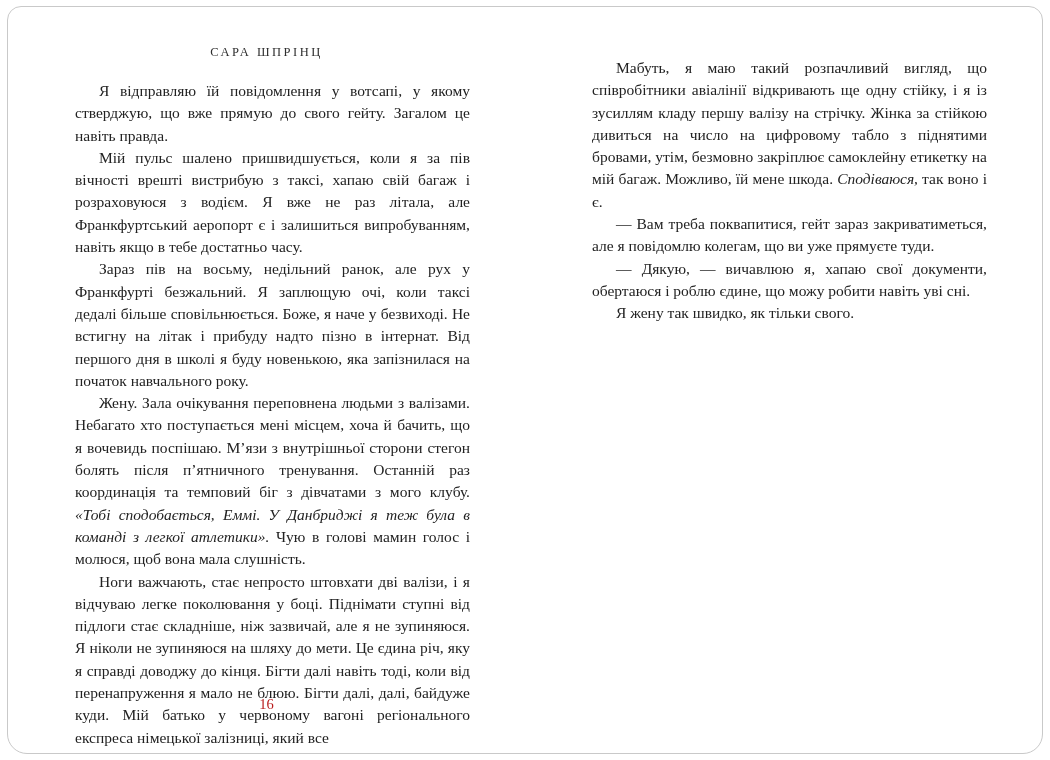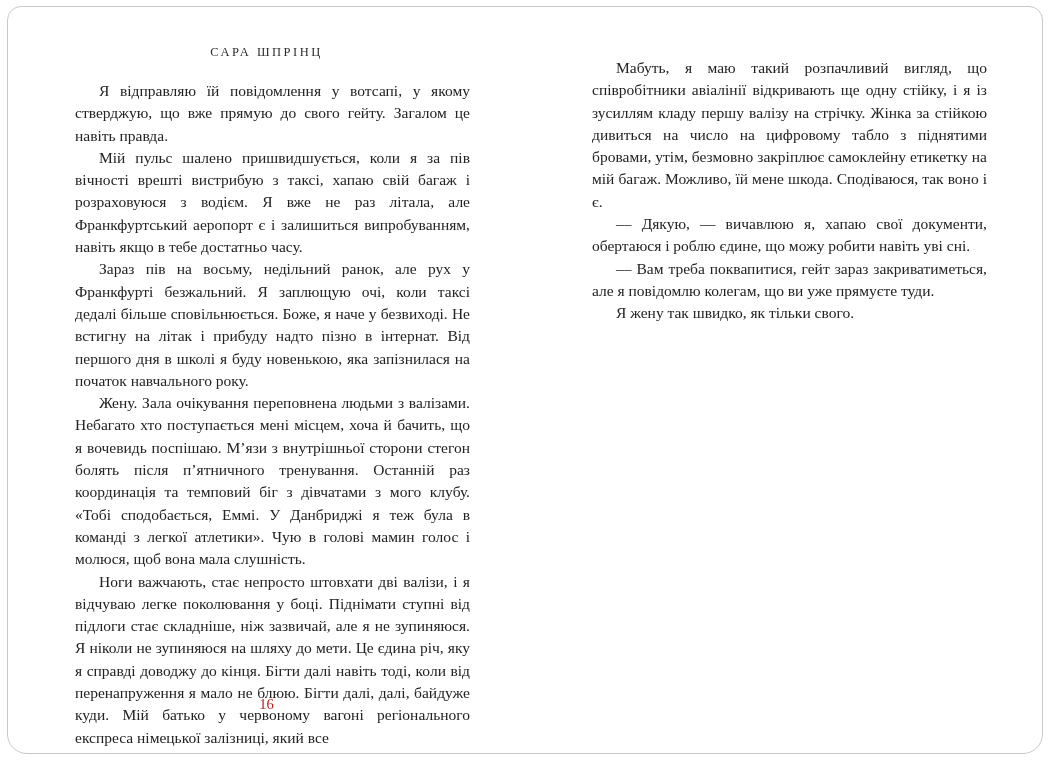--- a/index.html
+++ b/index.html
@@ -41,21 +41,21 @@
   }
   .page-body {
     margin-top: 20px;
     font-size: 15.5px;
     line-height: 22.3px;
     text-align: justify;
     color: #222222;
   }
   .para { margin: 0; }
   .para.indent { text-indent: 24px; margin-left: 12px; }
-  .em { }
+  .em { font-style: italic; }
   .page-number {
     position: absolute;
     left: 0;
     right: 0;
     bottom: 24px;
     text-align: center;
     font-size: 14.5px;
     color: #b91c1c;
   }
 </style>
@@ -72,19 +72,19 @@
         <p class="para indent"><span>Зараз пів на восьму, недільний ранок, але рух у Франкфурті безжальний. Я заплющую очі, коли таксі дедалі більше сповільнюється. Боже, я наче у безвиході. Не встигну на літак і прибуду надто пізно в інтернат. Від першого дня в школі я буду новенькою, яка запізнилася на початок навчального року.</span></p>
         <p class="para indent"><span>Жену. Зала очікування переповнена людьми з валізами. Небагато хто поступається мені місцем, хоча й бачить, що я вочевидь поспішаю. М’язи з внутрішньої сторони стегон болять після п’ятничного тренування. Останній раз координація та темповий біг з дівчатами з мого клубу. </span><span class="em">«Тобі сподобається, Еммі. У Данбриджі я теж була в команді з легкої атлетики».</span><span> Чую в голові мамин голос і молюся, щоб вона мала слушність.</span></p>
         <p class="para indent"><span>Ноги важчають, стає непросто штовхати дві валізи, і я відчуваю легке поколювання у боці. Піднімати ступні від підлоги стає складніше, ніж зазвичай, але я не зупиняюся. Я ніколи не зупиняюся на шляху до мети. Це єдина річ, яку я справді доводжу до кінця. Бігти далі навіть тоді, коли від перенапруження я мало не блюю. Бігти далі, далі, байдуже куди. Мій батько у червоному вагоні регіонального експреса німецької залізниці, який все</span></p>
       </div>
     <div class="page-number">16</div>
   </div>
 
   <div class="page">
     <div class="page-body">
         <p class="para indent"><span>Мабуть, я маю такий розпачливий вигляд, що співробітники авіалінії відкривають ще одну стійку, і я із зусиллям кладу першу валізу на стрічку. Жінка за стійкою дивиться на число на цифровому табло з піднятими бровами, утім, безмовно закріплює самоклейну етикетку на мій багаж. Можливо, їй мене шкода. </span><span class="em">Сподіваюся,</span><span> так воно і є.</span></p>
+        <p class="para indent"><span>— Вам треба поквапитися, гейт зараз закриватиметься, але я повідомлю колегам, що ви уже прямуєте туди.</span></p>
         <p class="para indent"><span>— Дякую, — вичавлюю я, хапаю свої документи, обертаюся і роблю єдине, що можу робити навіть уві сні.</span></p>
-        <p class="para indent"><span>— Вам треба поквапитися, гейт зараз закриватиметься, але я повідомлю колегам, що ви уже прямуєте туди.</span></p>
         <p class="para indent"><span>Я жену так швидко, як тільки свого.</span></p>
       </div>
   </div>
 
 </div>
 
 </body></html>

